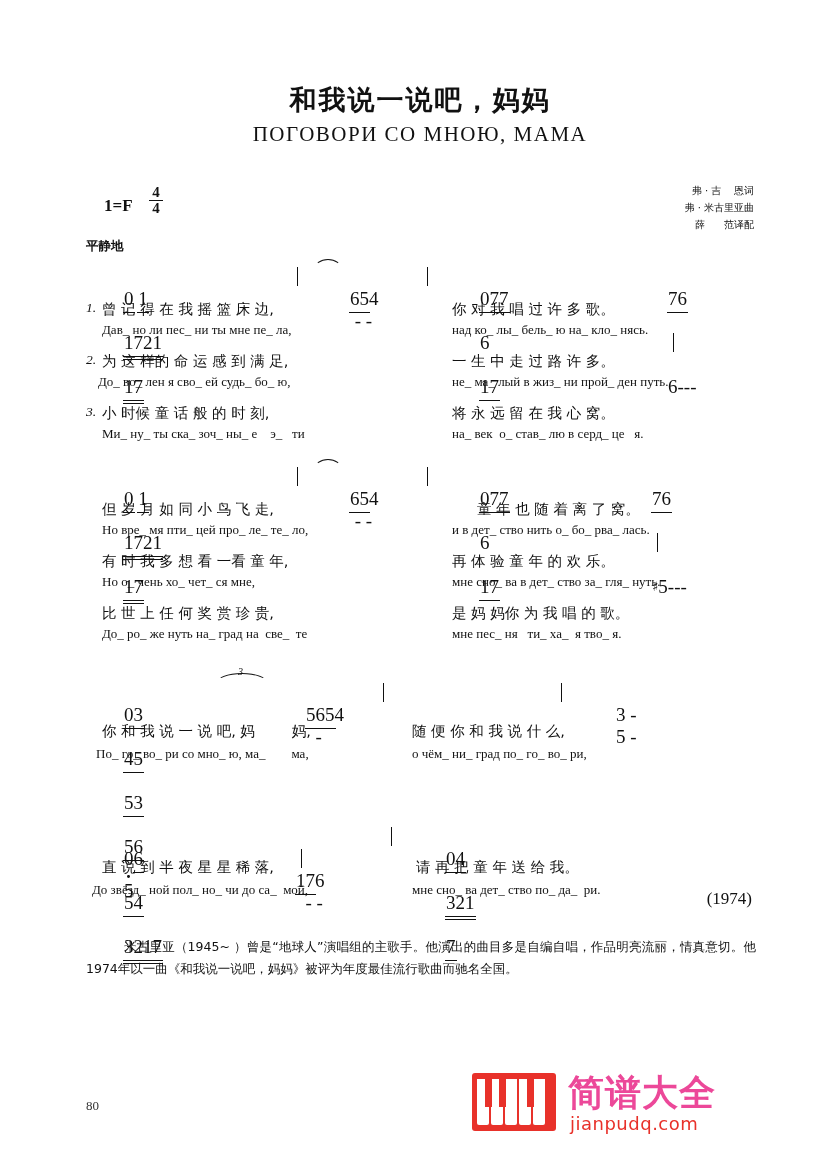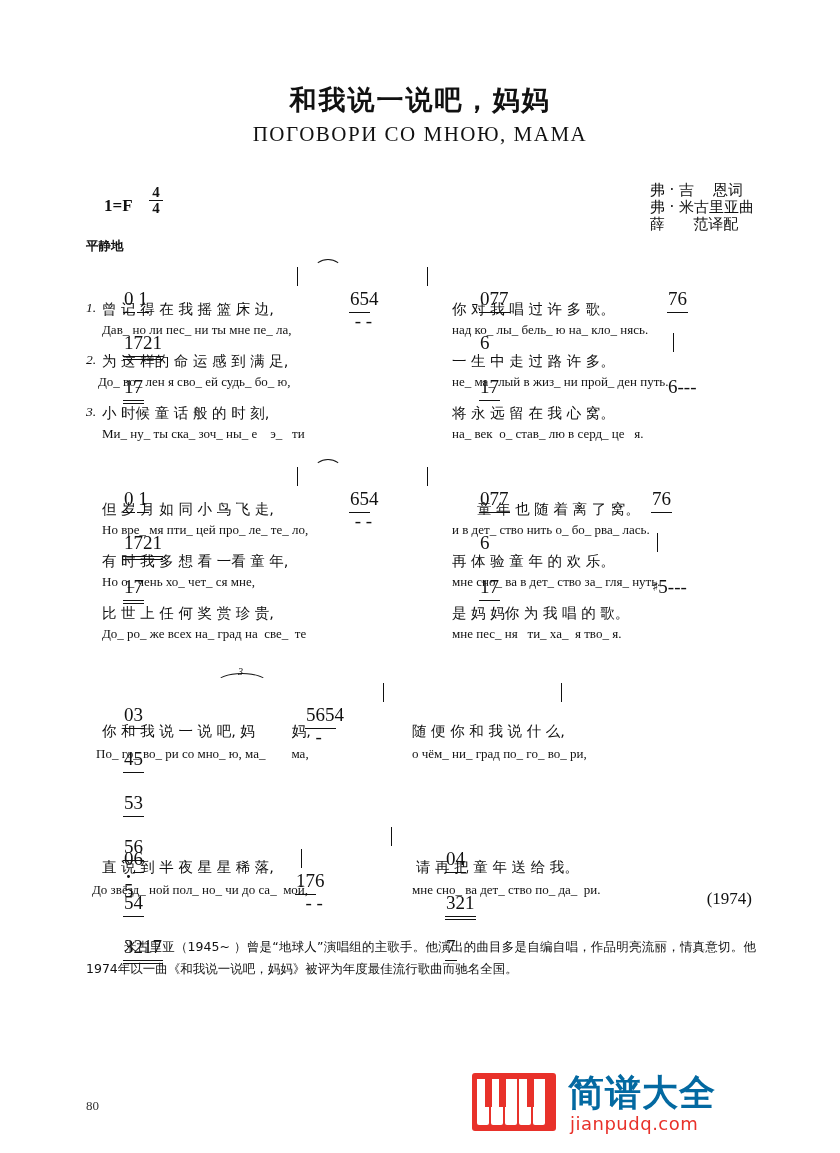--- a/index.html
+++ b/index.html
@@ -41,23 +41,23 @@
     font-family: "Liberation Serif", serif;
     font-size: 21px;
     letter-spacing: 1.5px;
     color: #111;
   }
 
   
   .credits {
     position: absolute;
     right: 86px; top: 182px;
-    text-align: left;
-    font-family: "DejaVu Sans", sans-serif;
-    font-size: 15px;
+    text-align: right;
+    font-family: "DejaVu Sans", sans-serif;
+    font-size: 10px;
     line-height: 17px;
     color: #111;
     white-space: pre;
   }
 
   
   .keysig {
     position: absolute;
     left: 104px; top: 196px;
     font-family: "Liberation Serif", serif;
@@ -255,21 +255,21 @@
     top: 6px;
     width: 7px; height: 28px;
     background: #e8312a;
   }
   .logo-cn {
     position: absolute;
     left: 96px; top: 0px;
     font-family: "DejaVu Sans", sans-serif;
     font-weight: bold;
     font-size: 36px;
-    color: #0369a1;
+    color: #ec4899;
     letter-spacing: 1px;
   }
   .logo-en {
     position: absolute;
     left: 98px; top: 44px;
     font-family: "DejaVu Sans", sans-serif;
     font-size: 18px;
     color: #e8312a;
     letter-spacing: 0.5px;
   }
@@ -407,21 +407,21 @@
     <div class="lyric-line lyr-ru" style="top:574px;">
       <span class="lyr-seg" style="left:16px;">Но о_ чень хо_ чет_ ся мне,</span>
       <span class="lyr-seg" style="left:366px;">мне сно_ ва в дет_ ство за_ гля_ нуть.</span>
     </div>
 
     <div class="lyric-line lyr-cn" style="top:604px;">
       <span class="lyr-seg" style="left:16px;">比 世 上 任 何 奖 赏 珍 贵,</span>
       <span class="lyr-seg" style="left:366px;">是 妈 妈你 为 我 唱 的 歌。</span>
     </div>
     <div class="lyric-line lyr-ru" style="top:626px;">
-      <span class="lyr-seg" style="left:16px;">До_ ро_ же всех на_ град на  све_  те</span>
+      <span class="lyr-seg" style="left:16px;">До_ ро_ же нуть на_ град на  све_  те</span>
       <span class="lyr-seg" style="left:366px;text-align:center;">мне пес_ ня   ти_ ха_  я тво_ я.</span>
     </div>
   </div>
 
   <div class="system">
 
     <div class="notes-row" style="top:682px;">
       <span class="seg" style="left:0px;">
         <span class="note u1">0</span><span class="note u1">3</span>
         <span>&nbsp;&nbsp;</span>
@@ -434,20 +434,24 @@
         <span class="note">5</span>
       </span>
       <span class="slur" style="left:130px; top:-9px; width:50px;"></span>
       <span class="triplet" style="left:152px; top:-16px;">3</span>
       <span class="seg" style="left:182px;">
         <span class="note u1">5</span><span class="note u1">6</span><span class="note u1">5</span><span class="note">4</span>
         <span>&nbsp;&nbsp;</span><span class="dash">-</span>
       </span>
       <span class="seg" style="left:292px;"><span class="barline"></span></span>
       <span class="seg" style="left:470px;"><span class="barline"></span></span>
+      <span class="seg" style="left:492px;">
+        <span class="note">3</span><span>&nbsp;</span><span class="dash">-</span><span>&nbsp;</span>
+        <span class="note">5</span><span>&nbsp;</span><span class="dash">-</span>
+      </span>
     </div>
 
     <div class="lyric-line lyr-cn" style="top:722px;">
       <span class="lyr-seg" style="left:16px;">你 和 我 说 一 说 吧, 妈        妈,</span>
       <span class="lyr-seg" style="left:326px;">随 便 你 和 我 说 什 么,</span>
     </div>
     <div class="lyric-line lyr-ru" style="top:746px;">
       <span class="lyr-seg" style="left:10px;">По_ го_ во_ ри со мно_ ю, ма_        ма,</span>
       <span class="lyr-seg" style="left:326px;">о чём_ ни_ град по_ го_ во_ ри,</span>
     </div>

